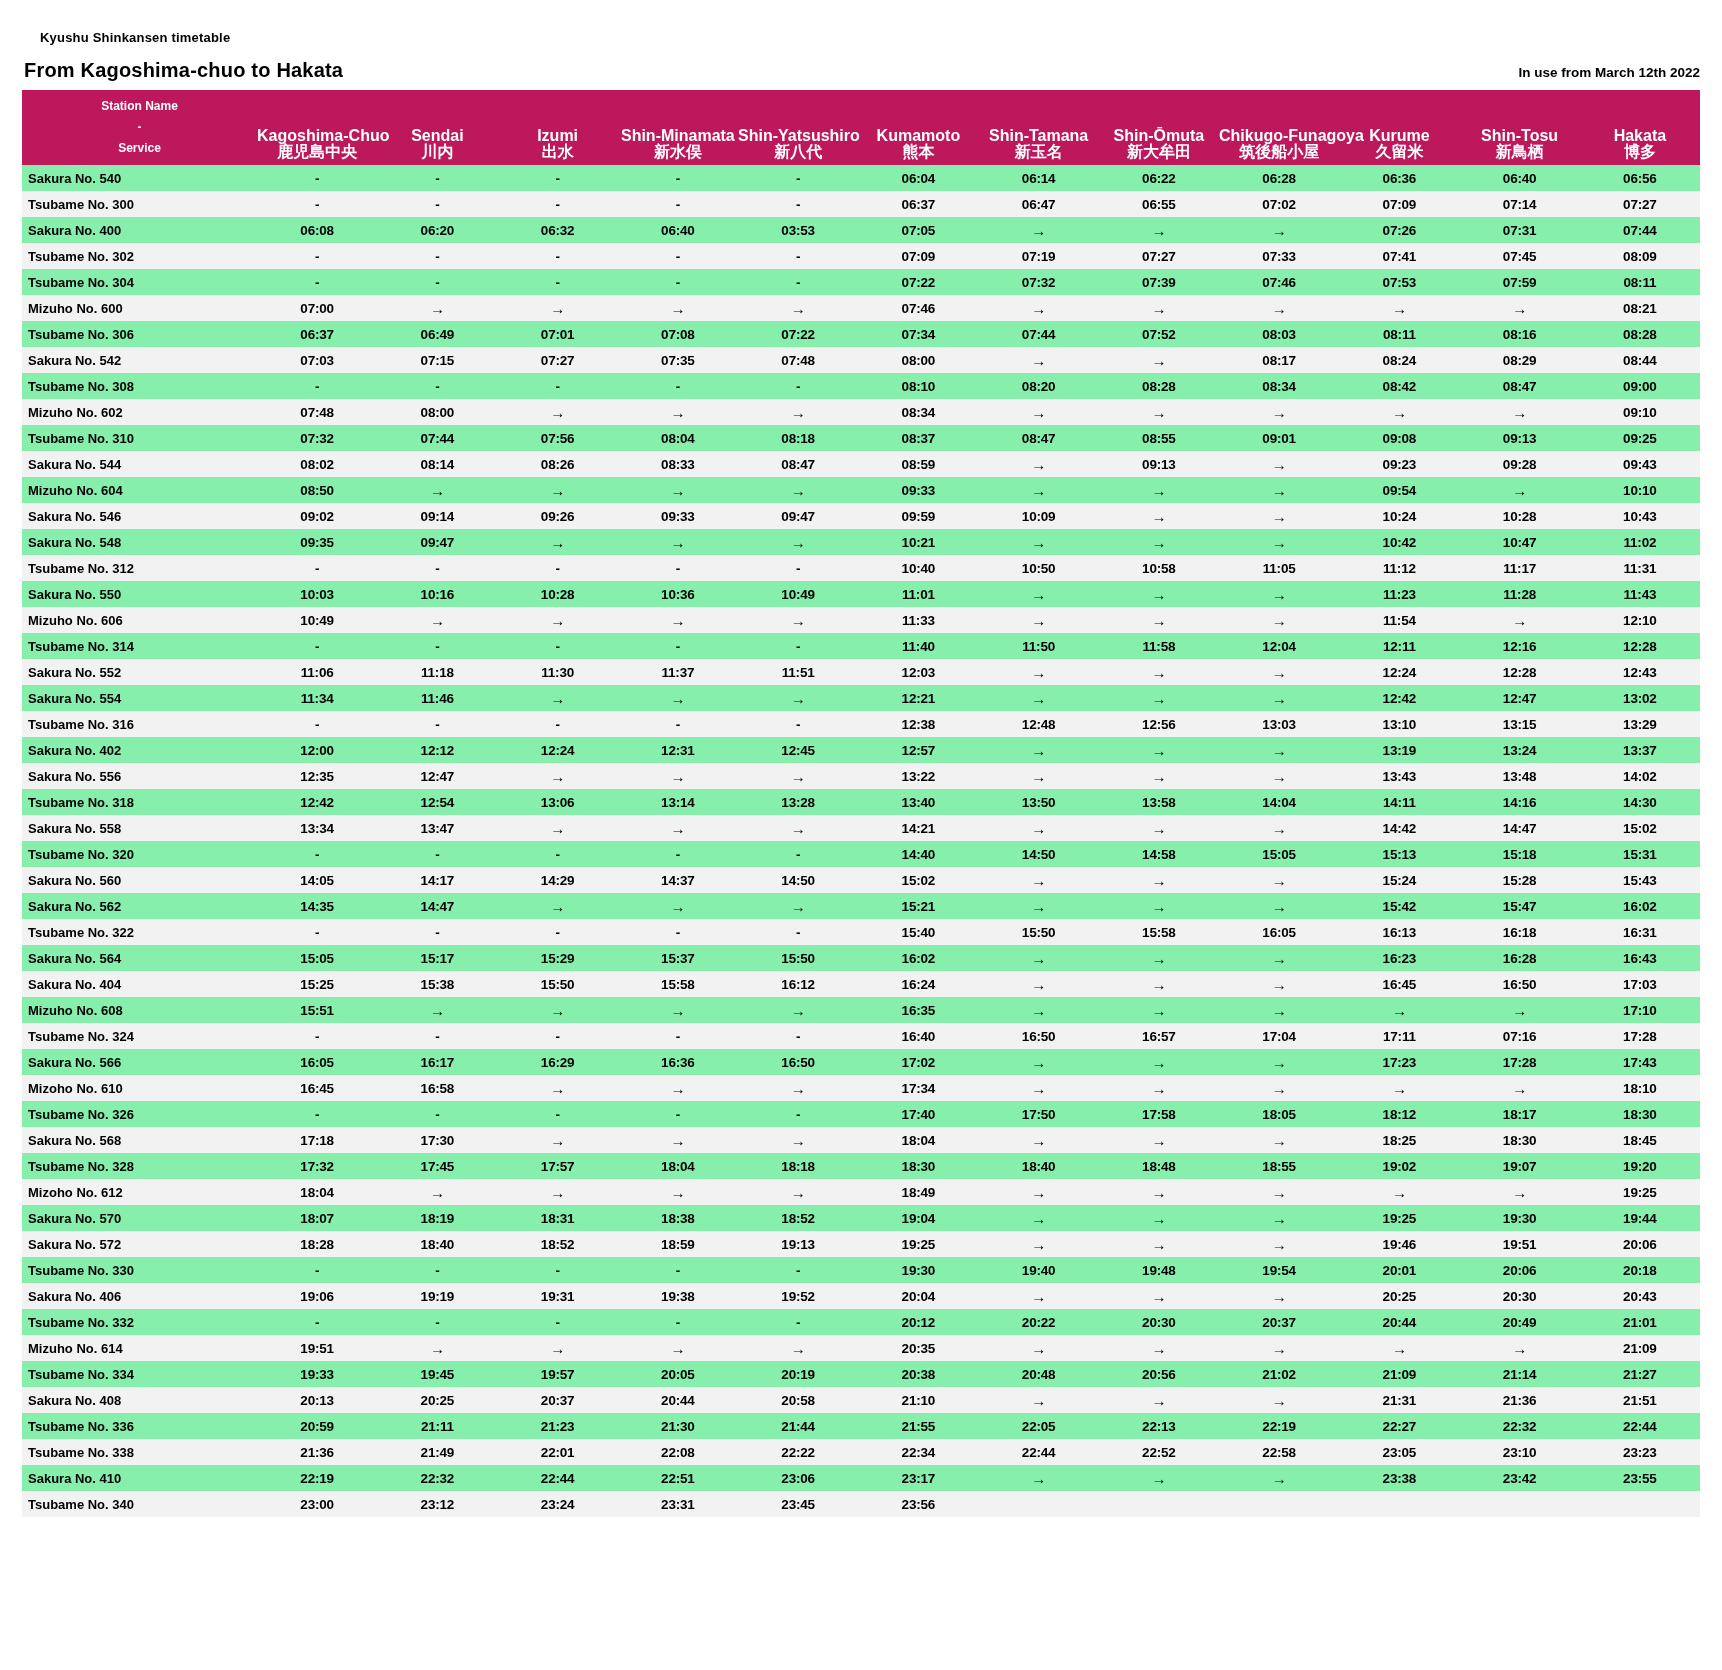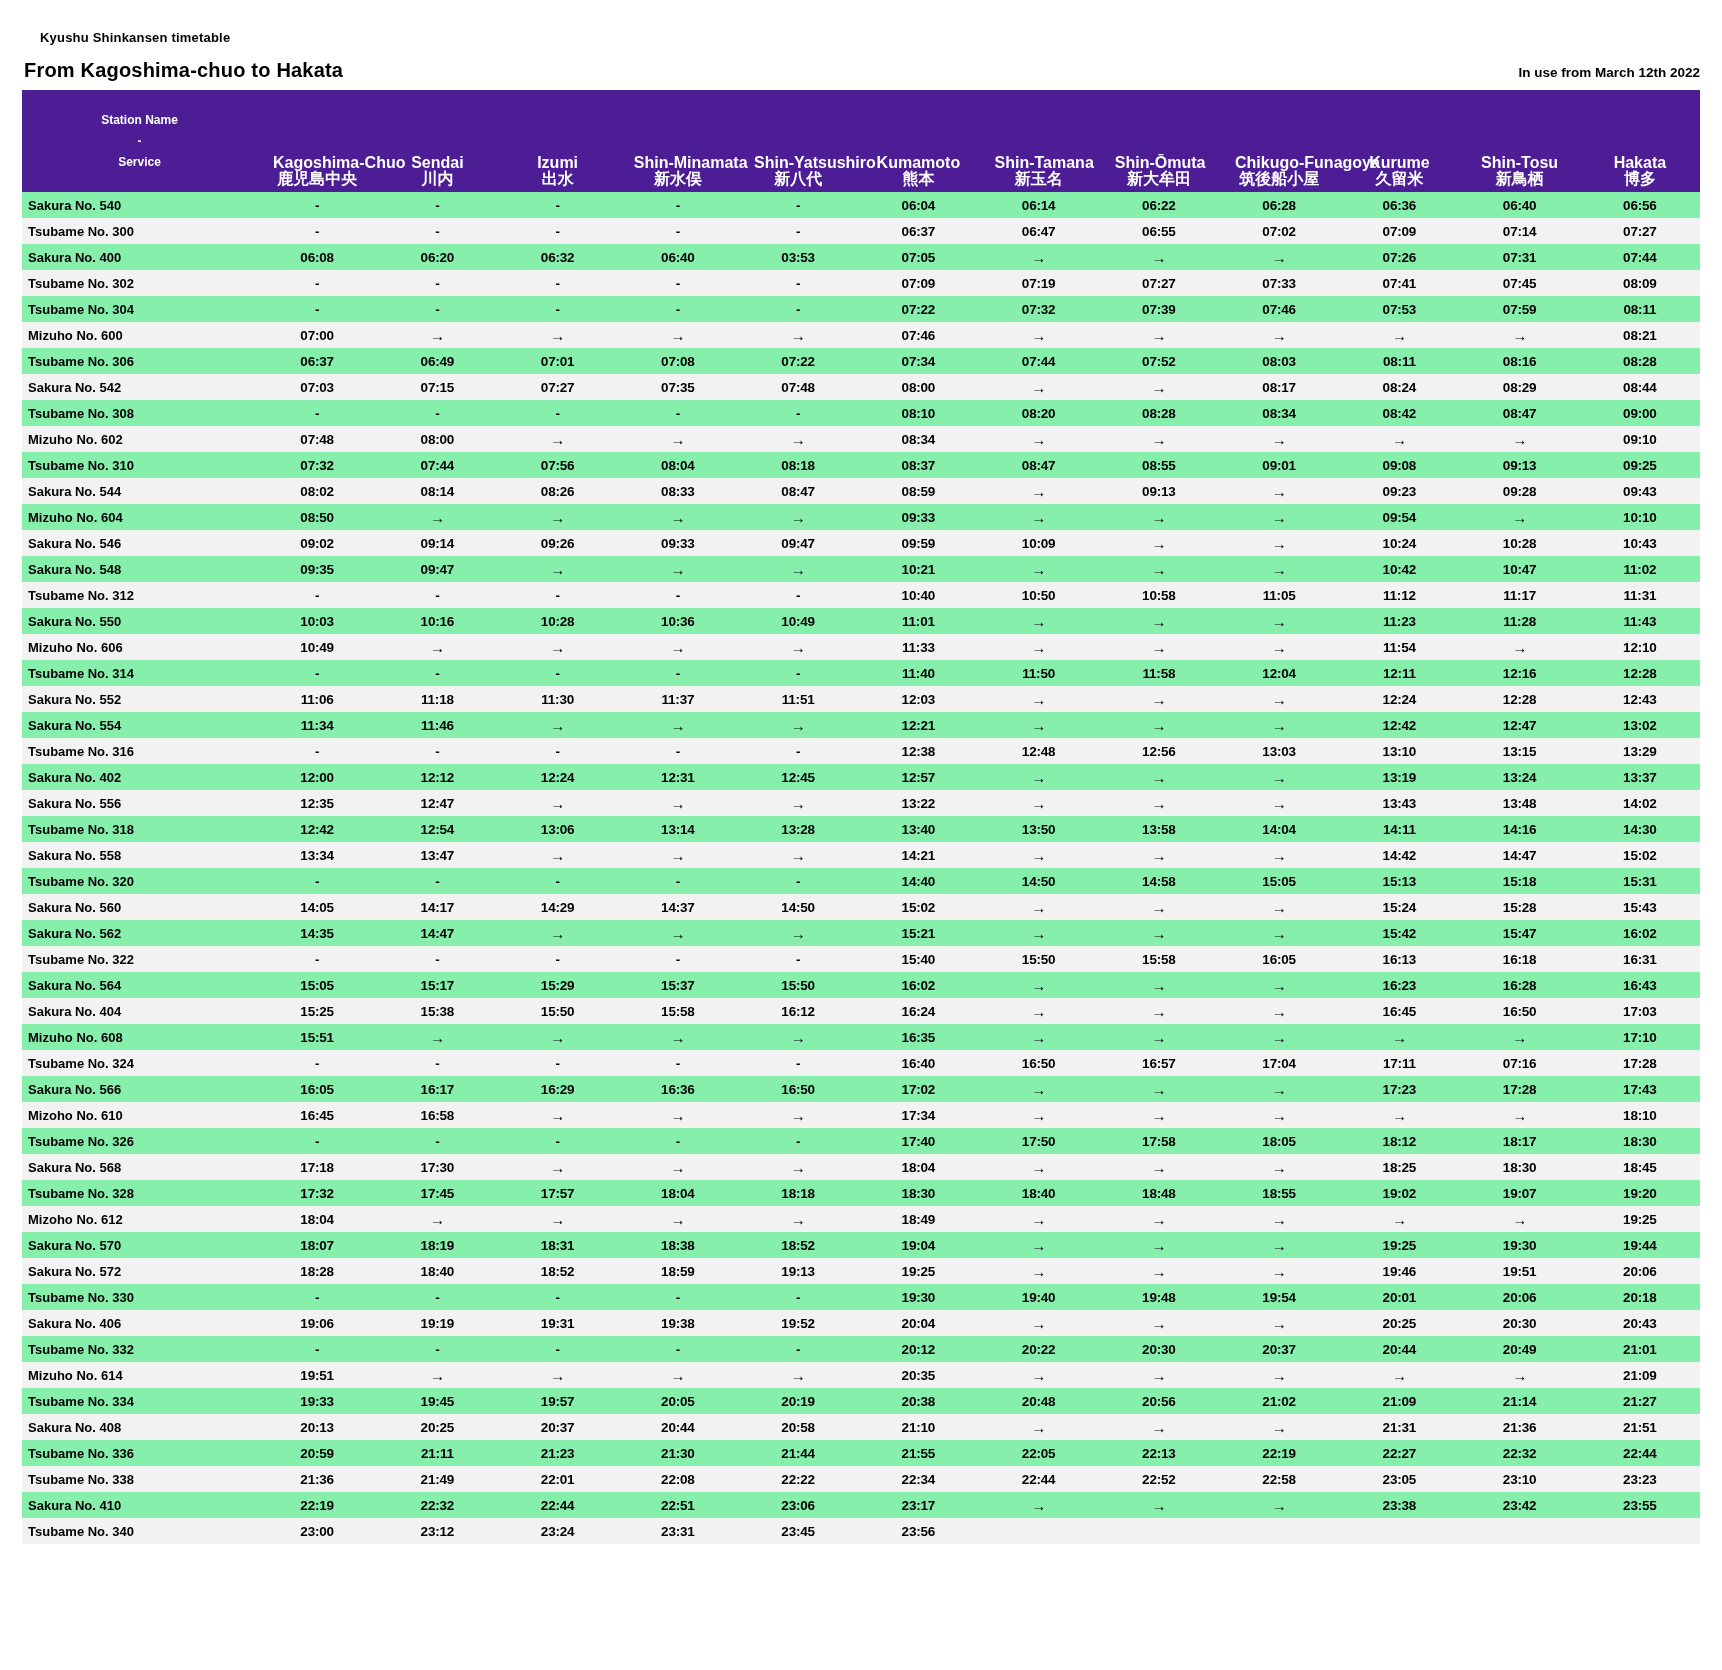--- a/index.html
+++ b/index.html
@@ -17,21 +17,21 @@
   }
   .title { font-size: 20px; font-weight: 700; letter-spacing: 0.2px; margin-left: 2px; }
   .effective { font-size: 13.5px; font-weight: 700; padding-bottom: 2px; }
 
   table.timetable {
     width: 100%; border-collapse: collapse; table-layout: fixed;
   }
   .col-service { width: 235px; }
 
   thead th {
-    background: #4c1d95; color: #fff; font-weight: 700; padding: 16px; height: 70px;
+    background: #be185d; color: #fff; font-weight: 700; padding: 0; height: 70px;
   }
   th.corner { vertical-align: middle; font-size: 12px; line-height: 21px; text-align: center; }
   th.station-th { vertical-align: bottom; padding-bottom: 5px; text-align: center; }
   .st-en { font-size: 16px; line-height: 14px; white-space: nowrap; }
   .st-ja { font-size: 16px; line-height: 17px; white-space: nowrap; }
 
   tbody tr { background: #86efac; }
   tbody tr:nth-child(even) { background: #f2f2f2; }
   tbody th, tbody td { height: 26px; padding: 0; font-weight: 700; }
   tbody th.service {

